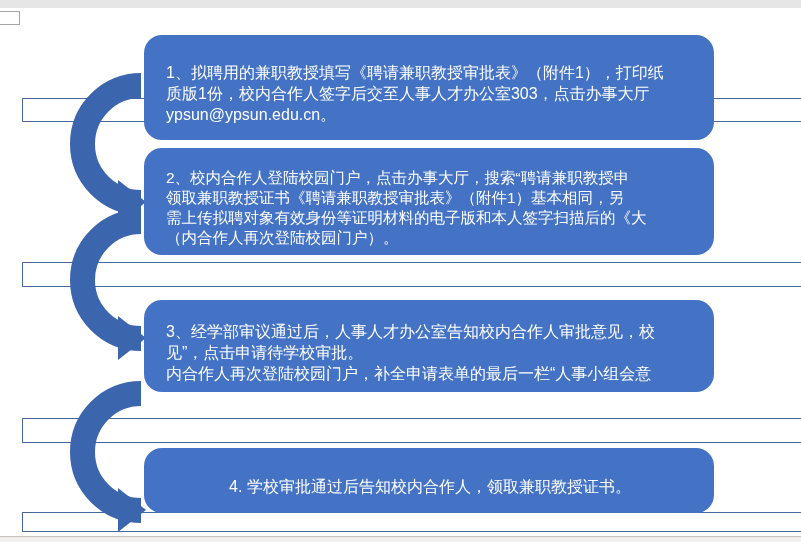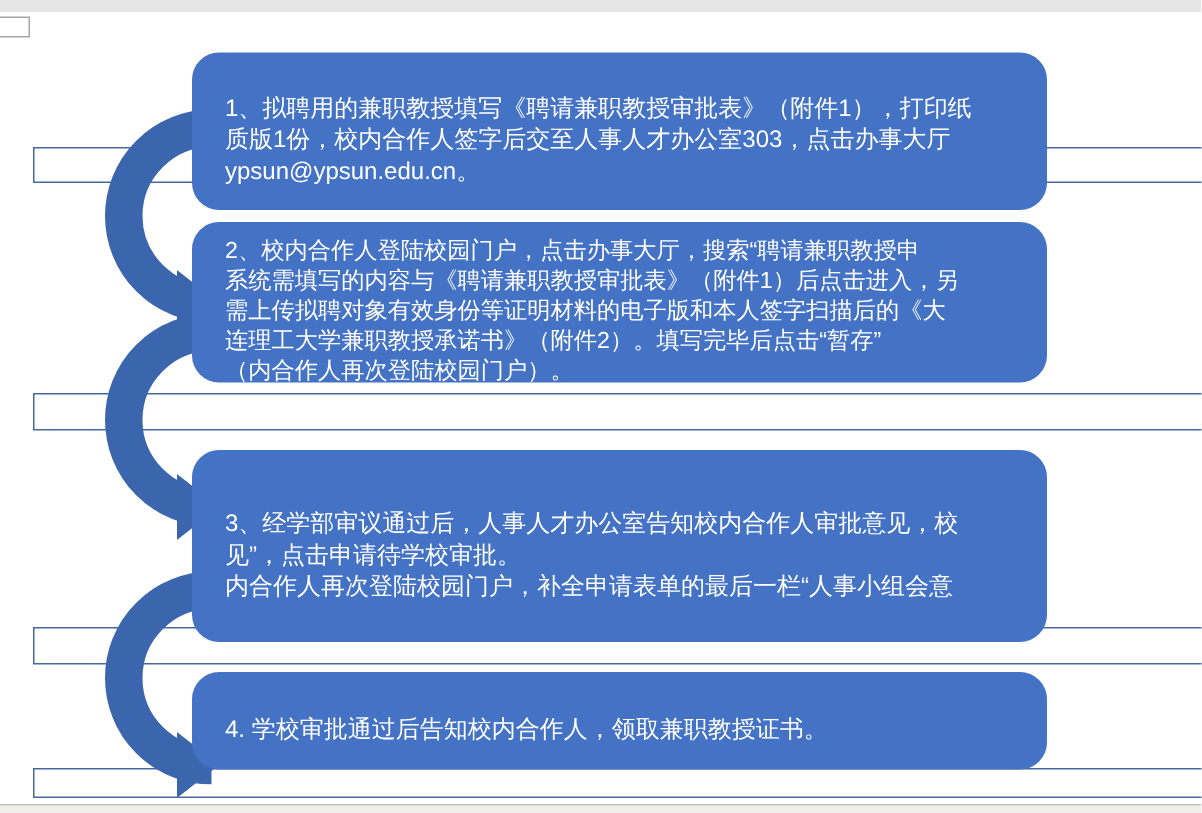--- a/index.html
+++ b/index.html
@@ -30,33 +30,33 @@
   }
   .arc-1{top:73px;} .arc-2{top:209px;} .arc-3{top:381px;}
   .head{
     position:absolute;left:118px;width:0;height:0;
     border-top:22px solid transparent;border-bottom:22px solid transparent;
     border-left:28px solid var(--arrow_fill,#3b66ae);
   }
   .head-1{top:180px;} .head-2{top:316px;} .head-3{top:488px;}
   
   .step-box{
-    position:absolute;left:128px;width:570px;
+    position:absolute;left:144px;width:570px;
     box-sizing:border-box;padding:14px 20px 2px 22px;
     background:var(--box_fill,#4472c4);
     color:var(--box_text,#fff);
     border-radius:18px;
     display:flex;flex-direction:column;justify-content:center;
     z-index:3;
     font-size:16px;line-height:21px;
   }
   .step-1{top:35px;height:105px;}
   .step-2{top:148px;height:107px;font-size:15.5px;line-height:20px;}
-  .step-3{top:300px;height:128px;}
-  .step-4{top:448px;height:65px;}
+  .step-3{top:300px;height:92px;}
+  .step-4{top:448px;height:65px;align-items:center;}
   .txt-line{white-space:nowrap;}
 </style>
 </head>
 <body>
 
 <div class="screen">
 
   <div class="top-band"></div>
   <div class="corner-box"></div>
   <div class="bottom-band"></div>
@@ -80,23 +80,22 @@
   </div>
 
   <div class="step-box step-1">
     <div class="txt-line">1、拟聘用的兼职教授填写《聘请兼职教授审批表》（附件1），打印纸</div>
     <div class="txt-line">质版1份，校内合作人签字后交至人事人才办公室303，点击办事大厅</div>
     <div class="txt-line">ypsun@ypsun.edu.cn。</div>
   </div>
 
   <div class="step-box step-2">
     <div class="txt-line">2、校内合作人登陆校园门户，点击办事大厅，搜索“聘请兼职教授申</div>
-    <div class="txt-line">系统需填写的内容与《聘请兼职教授审批表》（附件1）后点击进入，另</div>
+    <div class="txt-line">领取兼职教授证书《聘请兼职教授审批表》（附件1）基本相同，另</div>
     <div class="txt-line">需上传拟聘对象有效身份等证明材料的电子版和本人签字扫描后的《大</div>
-    <div class="txt-line">连理工大学兼职教授承诺书》（附件2）。填写完毕后点击“暂存”</div>
     <div class="txt-line">（内合作人再次登陆校园门户）。</div>
   </div>
 
   <div class="step-box step-3">
     <div class="txt-line">3、经学部审议通过后，人事人才办公室告知校内合作人审批意见，校</div>
     <div class="txt-line">见”，点击申请待学校审批。</div>
     <div class="txt-line">内合作人再次登陆校园门户，补全申请表单的最后一栏“人事小组会意</div>
   </div>
 
   <div class="step-box step-4">

